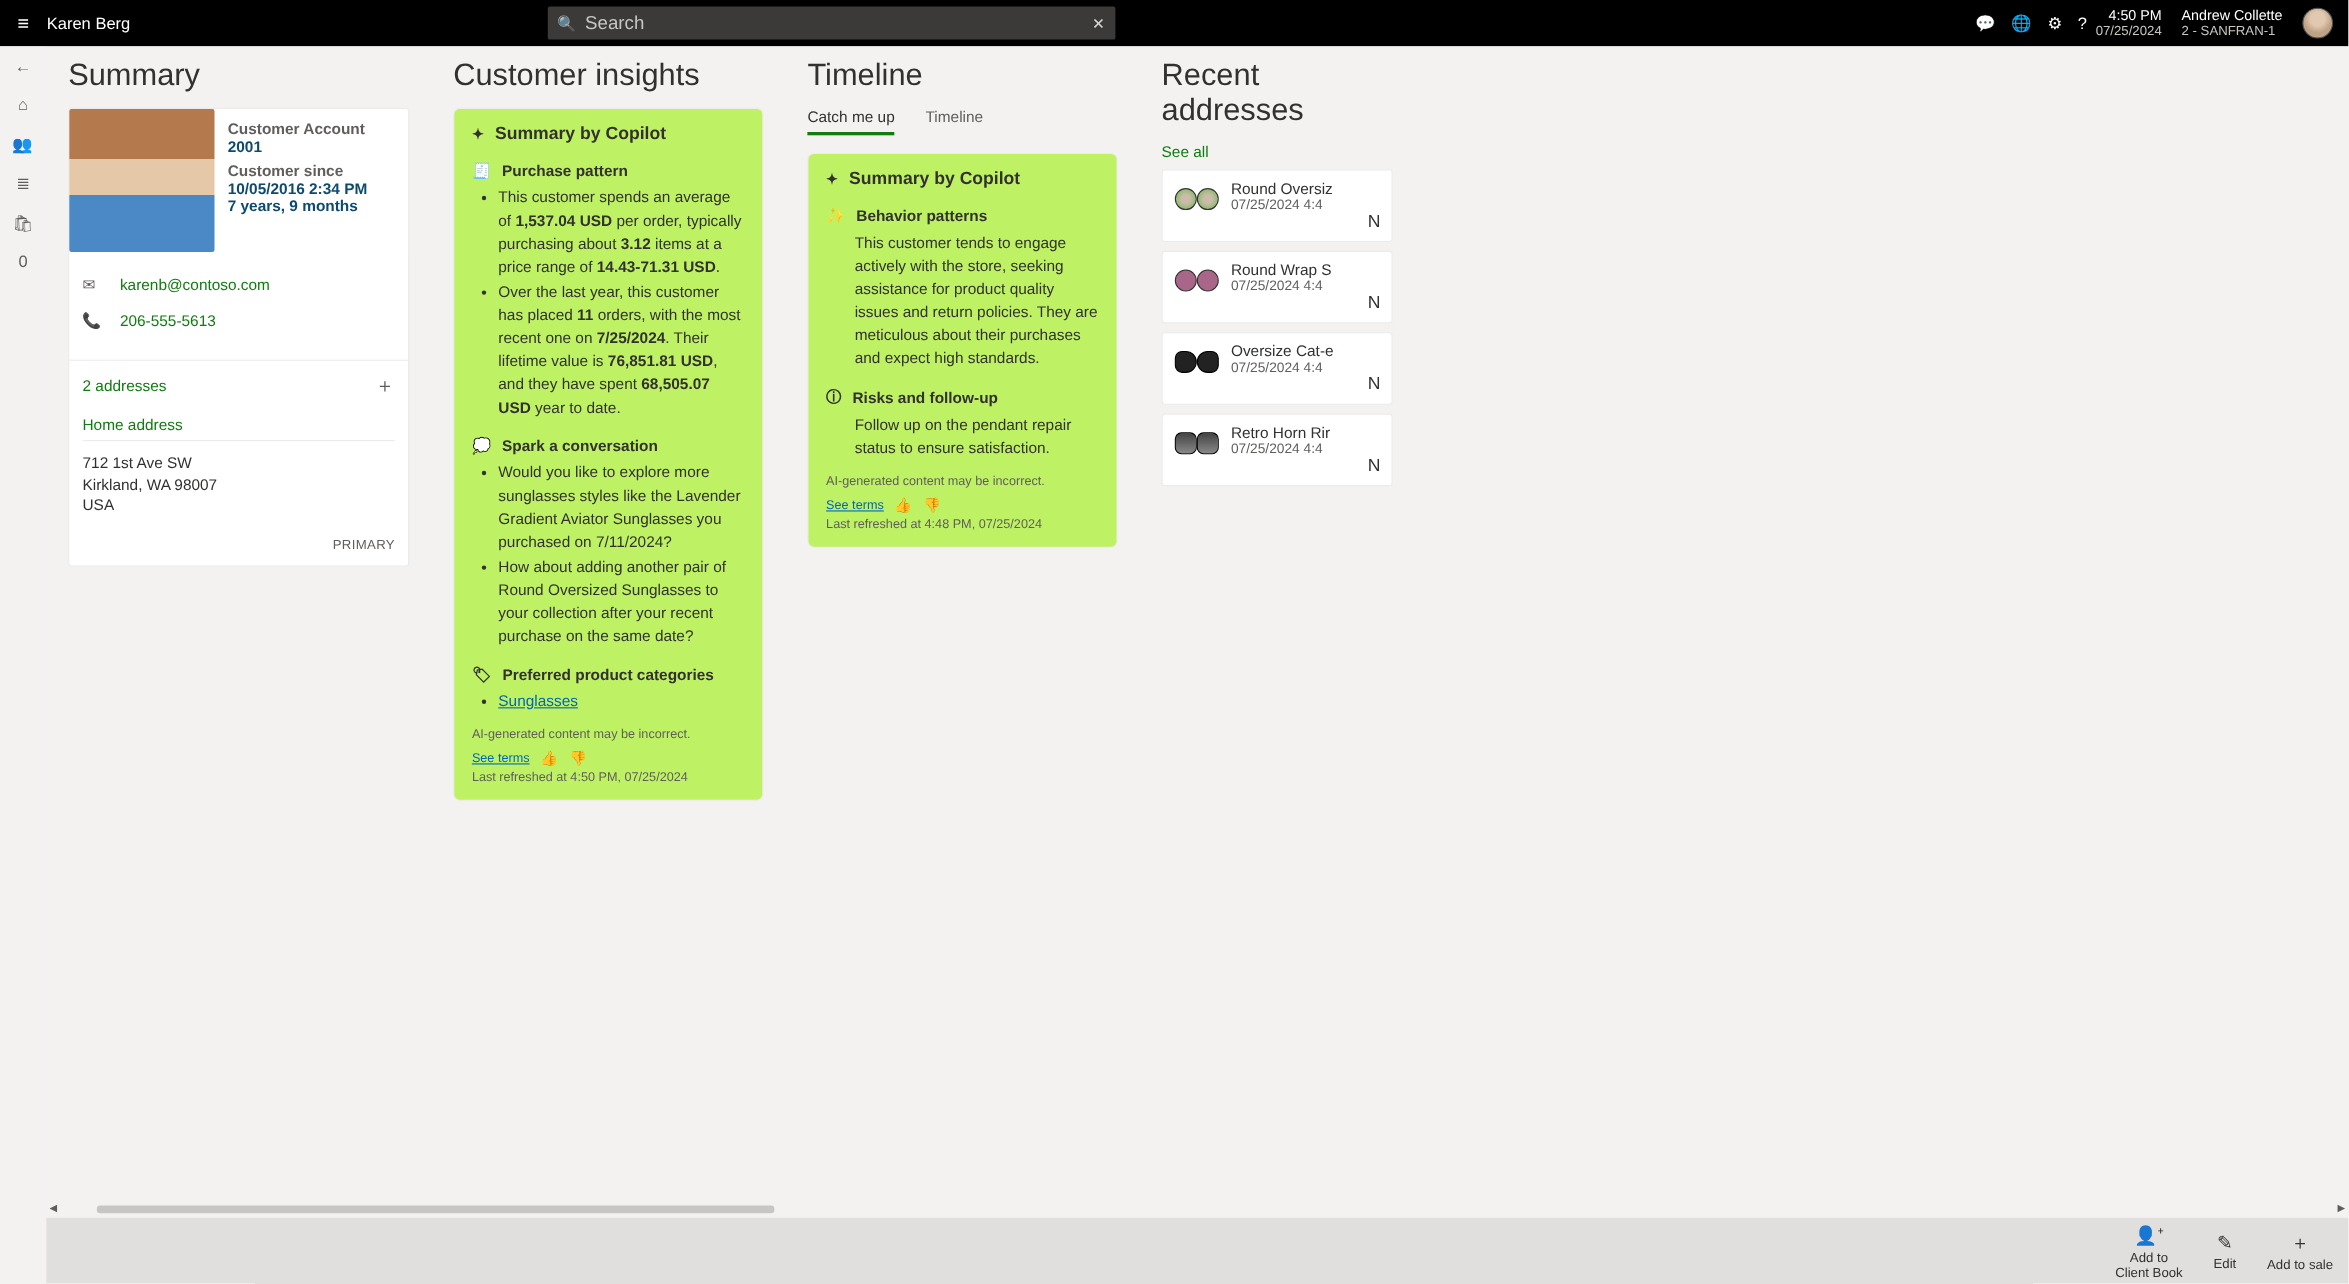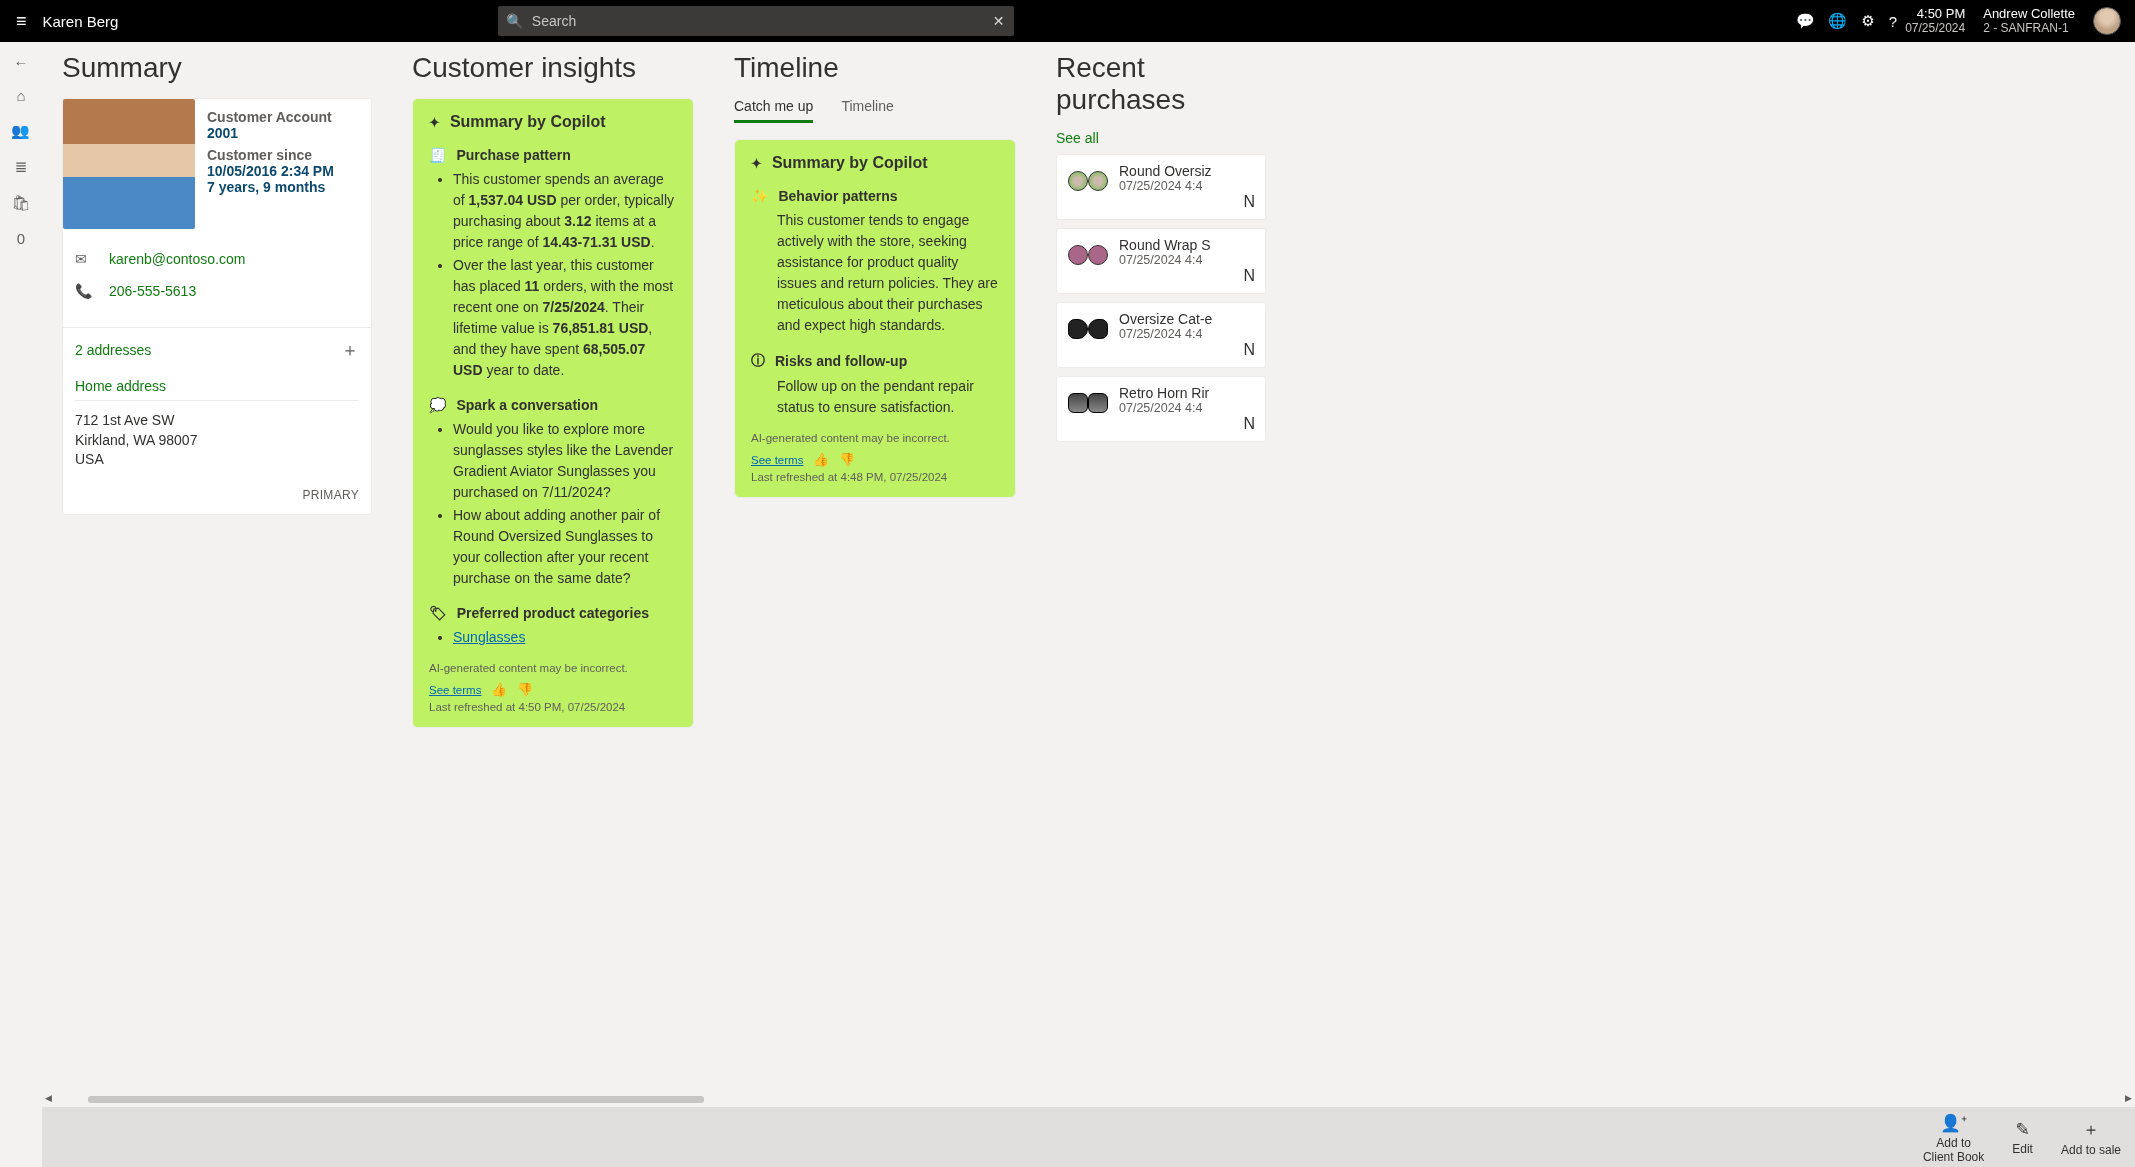--- a/index.html
+++ b/index.html
@@ -4,21 +4,21 @@
 <style>
   * { box-sizing: border-box; margin: 0; padding: 0; }
   html, body { height: 100%; font-family: "Segoe UI", -apple-system, sans-serif; font-size: 14px; color: #323130; overflow: hidden; }
   body { display: flex; flex-direction: column; background: #f3f2f1; }
   
   .topbar { height: 42px; background: #000; color: #fff; display: flex; align-items: center; padding: 0 8px; }
   .topbar .ham { font-size: 18px; padding: 0 8px; cursor: pointer; }
   .topbar .title { margin-left: 8px; font-size: 15px; }
   .topbar .search-wrap { flex: 0 0 516px; margin-left: 380px; background: #3b3a39; height: 30px; display: flex; align-items: center; border-radius: 2px; }
   .topbar .search-wrap .s-icon { padding: 0 8px; font-size: 14px; opacity: .8; }
-  .topbar .search-wrap input { background: transparent; border: none; outline: none; color: #fff; font-size: 14px; flex: 1; }
+  .topbar .search-wrap input { background: transparent; border: none; outline: none; color: #fff; font-size: 17px; flex: 1; }
   .topbar .search-wrap input::placeholder { color: #c8c6c4; }
   .topbar .search-wrap .x-icon { padding: 0 10px; font-size: 14px; cursor: pointer; opacity: .8; }
   .topbar .spacer { flex: 1; }
   .topbar .top-icons { display: flex; align-items: center; gap: 14px; padding: 0 8px; }
   .topbar .top-icons span { font-size: 15px; cursor: pointer; }
   .topbar .meta { display: flex; align-items: center; gap: 18px; margin-right: 6px; }
   .topbar .meta .col { display: flex; align-items: flex-end; line-height: 1.15; font-size: 13px; }
   .topbar .meta .col .sub { color: #c8c6c4; font-size: 12px; }
   .topbar .meta .col2 { align-items: flex-start; }
   .avatar { width: 28px; height: 28px; border-radius: 50%; background: radial-gradient(circle at 50% 35%, #e0c9b0 30%, #bfa185 60%), #888; border: 1px solid #555; }
@@ -271,21 +271,21 @@
             <span class="see">See terms</span>
             <span class="thumb">👍</span>
             <span class="thumb">👎</span>
           </div>
           <div class="refreshed">Last refreshed at 4:48 PM, 07/25/2024</div>
         </div>
       </div>
 
 
       <div class="col recent-col">
-        <h1>Recent purchases</h1>
+        <h1>Recent addresses</h1>
         <div class="seeall">See all</div>
 
         <div class="purchase-row">
           <div class="pthumb tortoise"></div>
           <div class="pinfo">
             <div class="pname">Round Oversiz</div>
             <div class="pdate">07/25/2024 4:4</div>
             <div class="pn">N</div>
           </div>
         </div>

